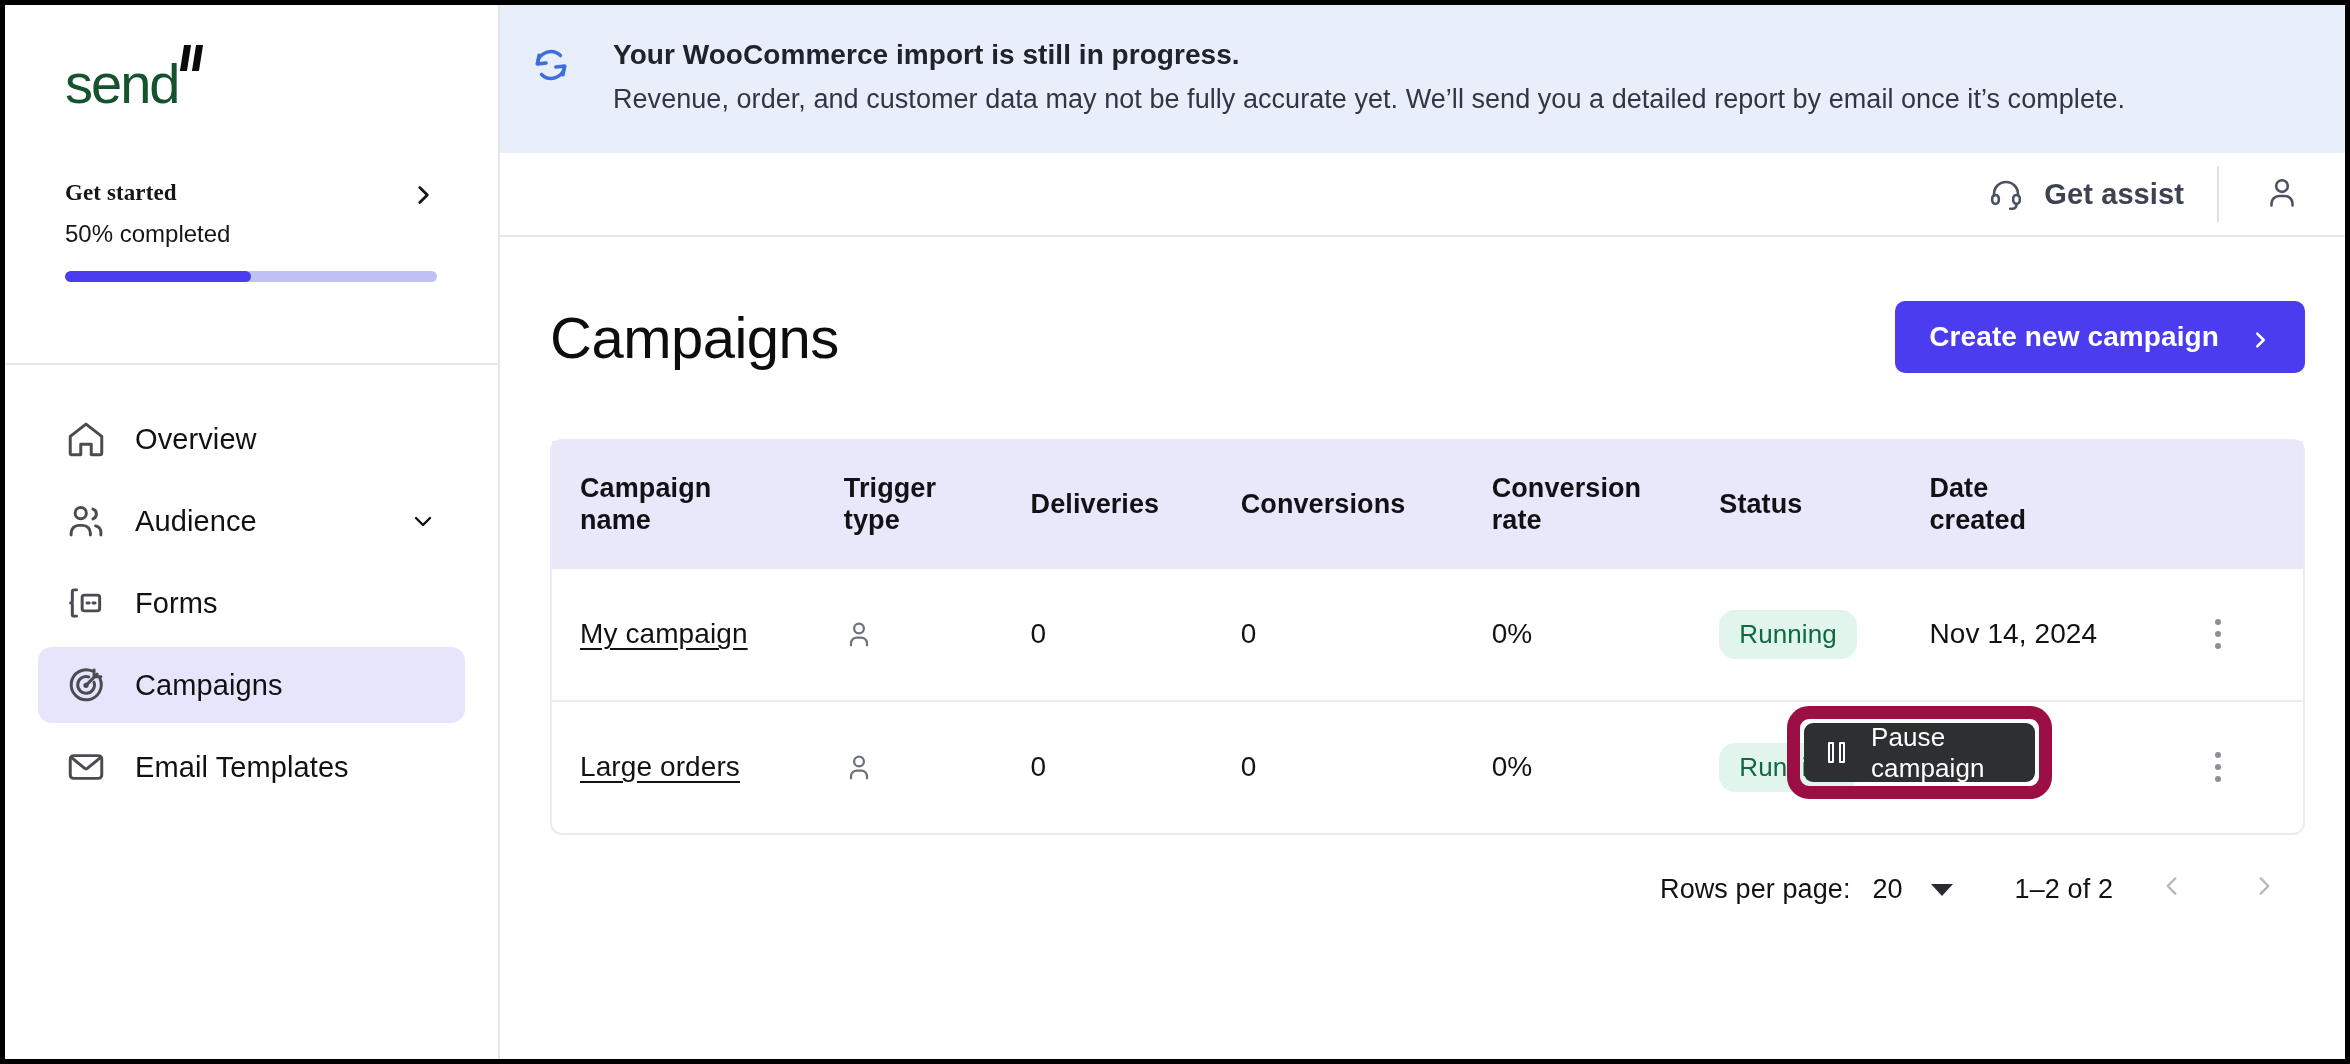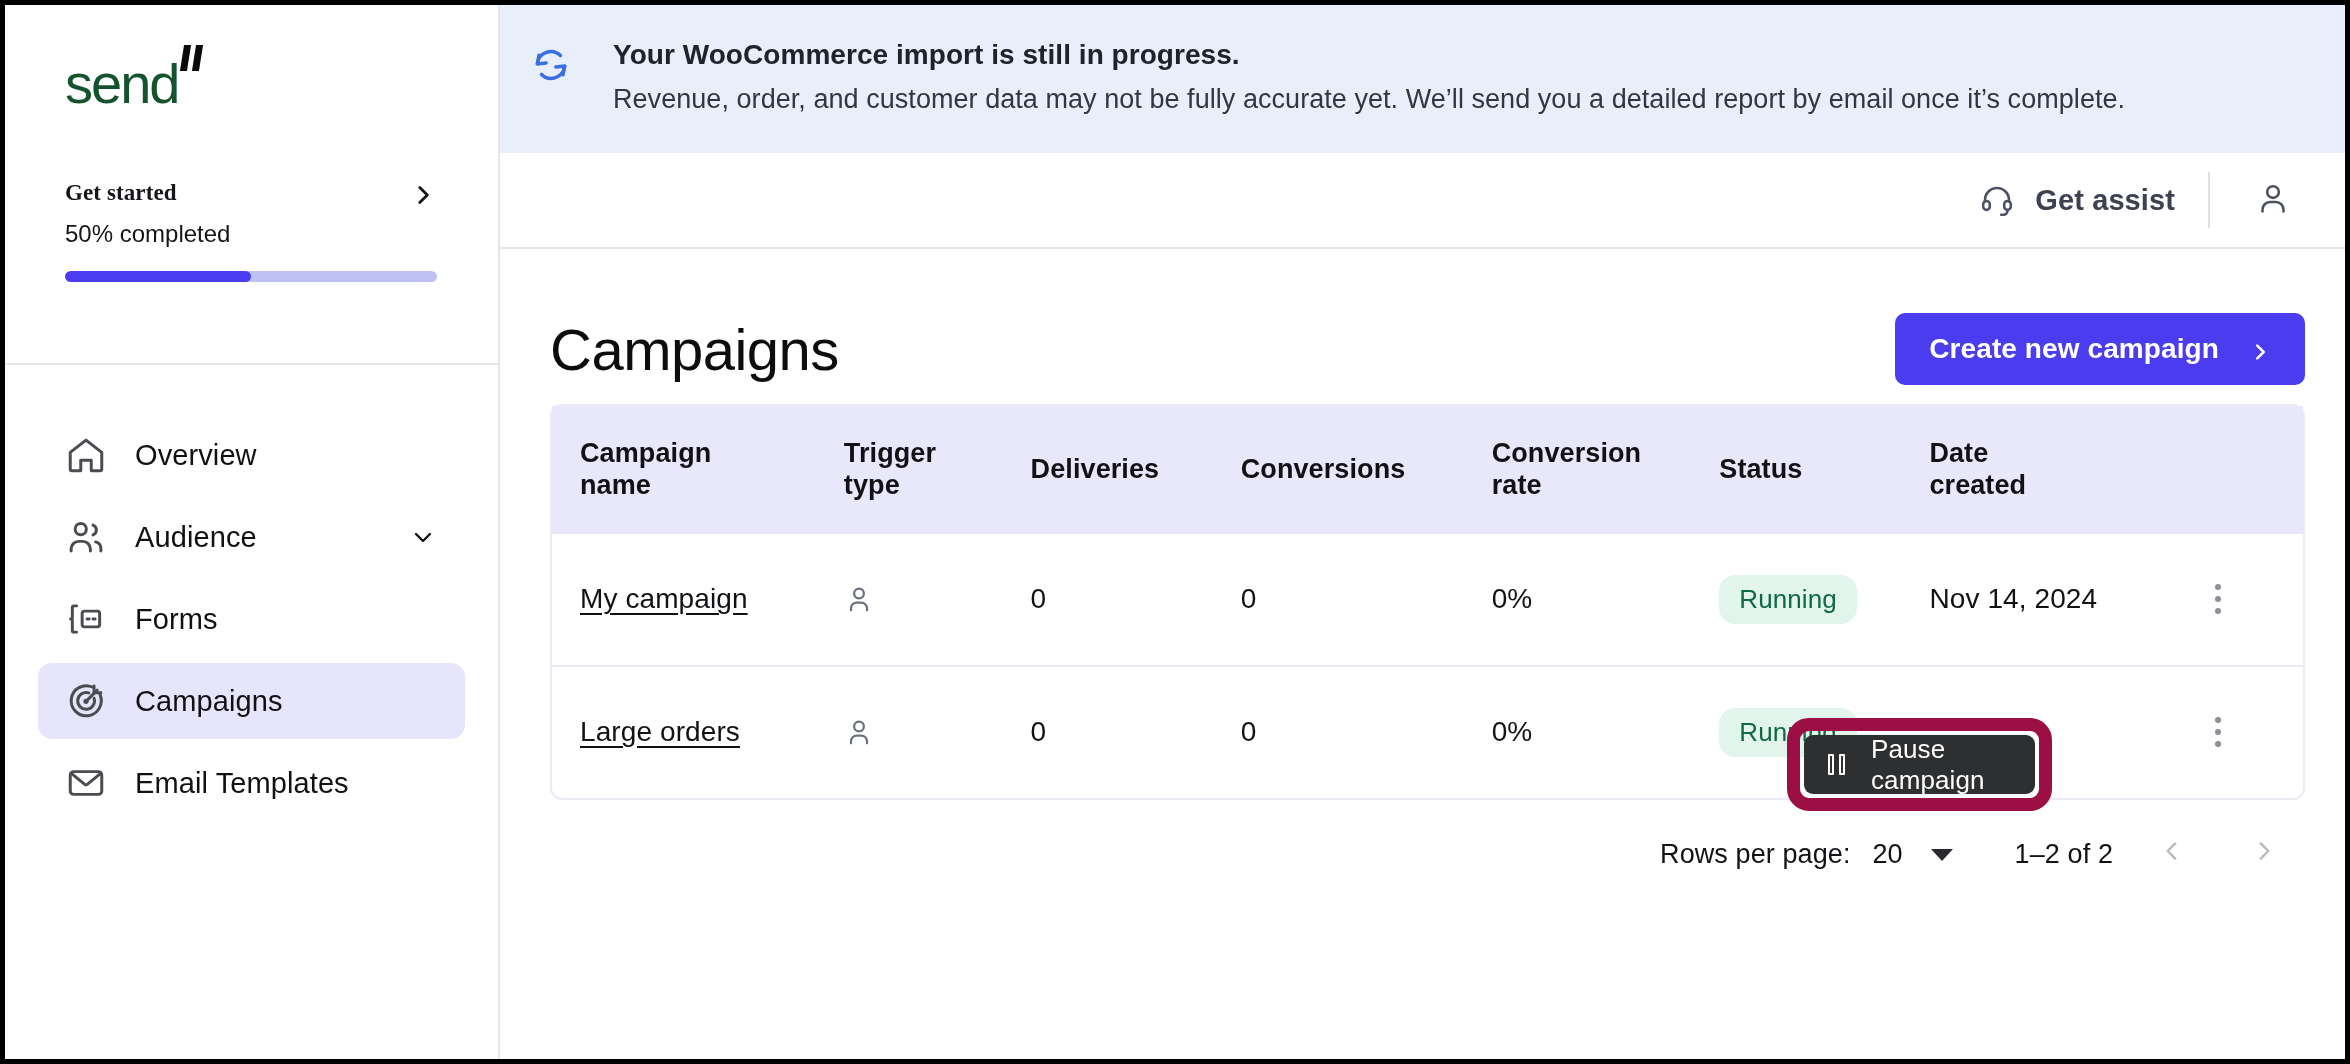--- a/index.html
+++ b/index.html
@@ -90,21 +90,21 @@
   }
   .progress > span {
     display: block;
     height: 100%;
     width: 50%;
     background: #4b3cf0;
     border-radius: 6px;
   }
 
   .nav {
-    padding: 52px 33px 0 33px;
+    padding: 36px 33px 0 33px;
     display: flex;
     flex-direction: column;
     gap: 6px;
   }
   .nav-item {
     height: 76px;
     display: flex;
     align-items: center;
     gap: 28px;
     padding: 0 27px;
@@ -165,26 +165,26 @@
   }
   .banner-sub {
     margin-top: 13px;
     font-size: 27px;
     color: #323640;
     font-weight: 400;
     letter-spacing: 0.05px;
   }
 
   .topbar {
-    height: 96px;
+    height: 84px;
     border-bottom: 2px solid #e6e6e8;
     display: flex;
     align-items: center;
     justify-content: flex-end;
-    padding-right: 9px;
+    padding-right: 0;
   }
   .assist {
     display: flex;
     align-items: center;
     gap: 20px;
     cursor: pointer;
     padding-right: 33px;
   }
   .assist-ico { width: 36px; height: 36px; color: #4b5161; }
   .assist-label {
@@ -235,20 +235,21 @@
     gap: 30px;
     font-size: 28px;
     font-weight: 700;
     letter-spacing: 0.1px;
     cursor: pointer;
     font-family: "Liberation Sans", sans-serif;
   }
   .btn-primary .chev { width: 22px; height: 22px; }
 
   .table-card {
+    margin-top: 47px;
     border: 2px solid #eceaf5;
     border-radius: 12px;
     overflow: visible;
   }
   table.camp {
     width: 100%;
     border-collapse: collapse;
     table-layout: fixed;
   }
   table.camp thead tr { background: #e9e7fa; }

